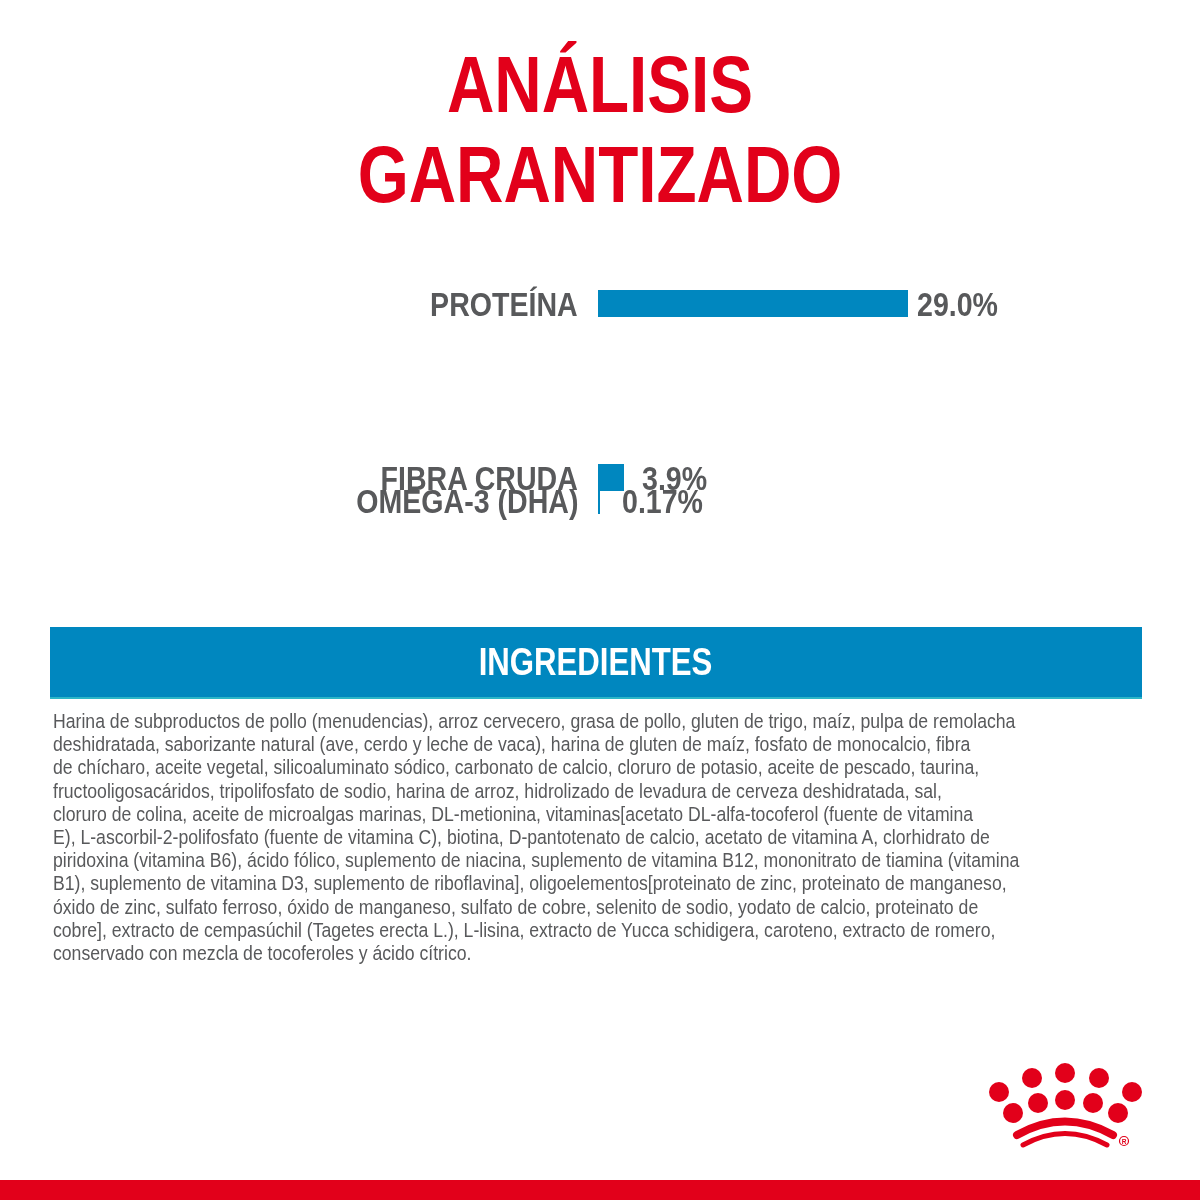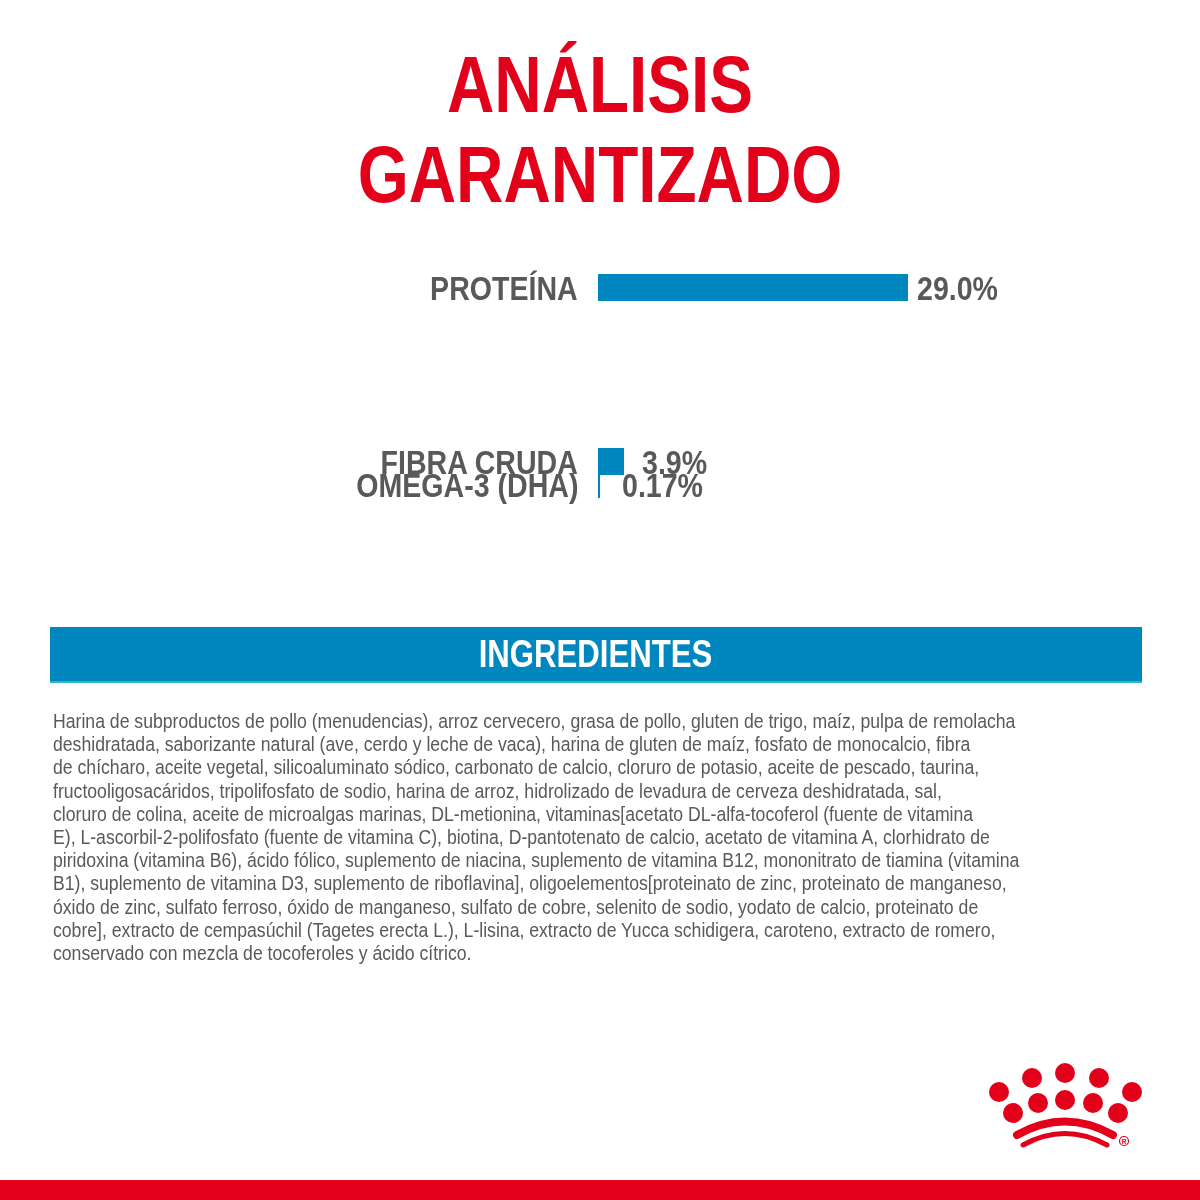--- a/index.html
+++ b/index.html
@@ -8,36 +8,36 @@
 
     .title {
       position: absolute; left: 0; top: 40px; width: 1200px;
       text-align: center; color: #e2001a;
       font-family: "Liberation Sans", sans-serif; font-weight: bold;
       font-size: 80px; line-height: 90px;
       transform: scaleX(0.82); transform-origin: center top;
     }
     .title .line { display: block; }
 
-    .chart { position: absolute; left: 0; top: 0; width: 1200px; height: 520px; }
+    .chart { position: absolute; left: 0; top: 16px; width: 1200px; height: 520px; }
     .row { position: absolute; left: 0; width: 1200px; height: 40px; }
     .row .label {
       position: absolute; right: 622px; top: 0; white-space: nowrap;
       font-weight: bold; font-size: 34px; line-height: 40px; color: #58595b;
       transform: scaleX(0.84); transform-origin: right center;
     }
     .row .bar { position: absolute; left: 598px; top: 6px; height: 27px; background: #0087bf; }
     .row .val {
       position: absolute; top: 0; white-space: nowrap;
       font-weight: bold; font-size: 34px; line-height: 40px; color: #58595b;
       transform: scaleX(0.84); transform-origin: left center;
     }
 
     .ing-header {
-      position: absolute; left: 50px; top: 627px; width: 1092px; height: 56px;
+      position: absolute; left: 50px; top: 627px; width: 1092px; height: 72px;
       background: #0087bf; border-bottom: 2px solid #2cb6c6;
       display: flex; align-items: center; justify-content: center;
     }
     .ing-header span {
       color: #ffffff; font-weight: bold; font-size: 38px;
       transform: scaleX(0.82); display: inline-block;
     }
 
     .ing-text {
       position: absolute; left: 53px; top: 709px; width: 1100px;

